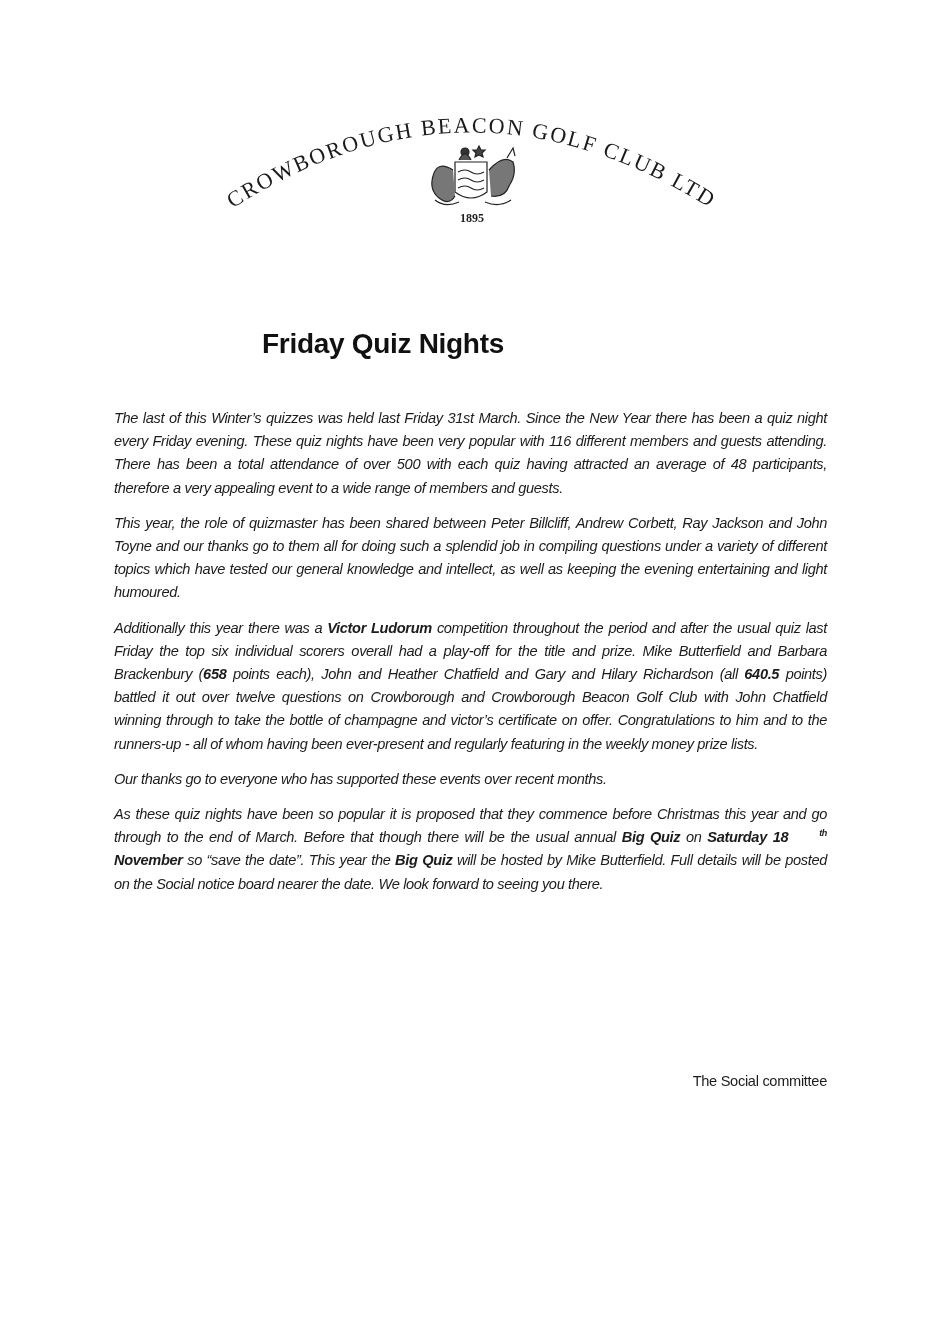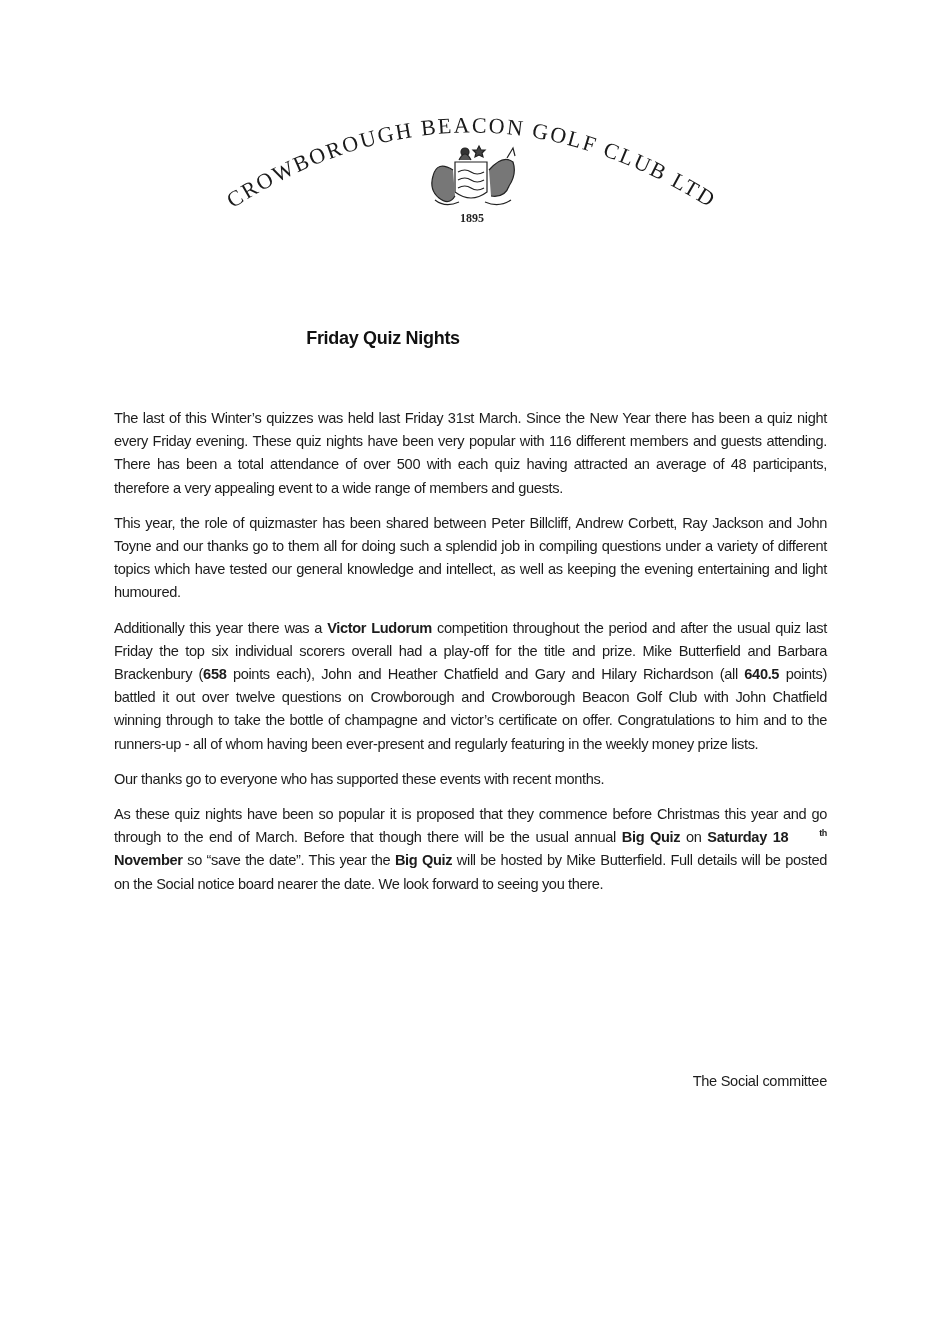--- a/index.html
+++ b/index.html
@@ -7,26 +7,26 @@
     width: 940px; height: 1330px; position: relative; overflow: hidden;
     font-family: "Liberation Sans", "DejaVu Sans", sans-serif;
     color: #1c1c1c;
   }
   .logo {
     position: absolute; left: 220px; top: 100px; width: 500px; height: 140px;
   }
   .logo svg { width: 500px; height: 140px; display: block; }
   .title {
     position: absolute; top: 328px; left: 0; width: 766px; text-align: center;
-    font-size: 18px; font-weight: bold; color: #111;
+    font-size: 28px; font-weight: bold; color: #111;
     font-family: "Liberation Sans Narrow", "Liberation Sans", sans-serif;
     letter-spacing: -0.3px;
   }
   .content {
-    position: absolute; left: 114px; top: 407px; width: 713px;
+    position: absolute; left: 114px; top: 407px; width: 713px; font-style: italic;
   }
   .content p {
     margin: 0 0 12px 0; font-size: 14.6px; line-height: 23.2px;
     text-align: justify; letter-spacing: -0.35px;
   }
   .content b { font-weight: bold; }
   .signature {
     position: absolute; top: 1045px; right: 113px; font-size: 14.6px;
     letter-spacing: -0.3px;
     margin-top: 28px;
@@ -65,17 +65,17 @@
     <text id="founding-year" x="252" y="122" text-anchor="middle" font-family="'Liberation Serif', 'DejaVu Serif', serif" font-size="12" font-weight="bold" fill="#222">1895</text>
   </svg>
 </div>
 
 <div class="title">Friday Quiz Nights</div>
 
 <div class="content" id="article-body">
     <p>The last of this Winter’s quizzes was held last Friday 31st March. Since the New Year there has been a quiz night every Friday evening. These quiz nights have been very popular with 116 different members and guests attending. There has been a total attendance of over 500 with each quiz having attracted an average of 48 participants, therefore a very appealing event to a wide range of members and guests.</p>
     <p>This year, the role of quizmaster has been shared between Peter Billcliff, Andrew Corbett, Ray Jackson and John Toyne and our thanks go to them all for doing such a splendid job in compiling questions under a variety of different topics which have tested our general knowledge and intellect, as well as keeping the evening entertaining and light humoured.</p>
     <p>Additionally this year there was a <b>Victor Ludorum</b> competition throughout the period and after the usual quiz last Friday the top six individual scorers overall had a play-off for the title and prize. Mike Butterfield and Barbara Brackenbury (<b>658</b> points each), John and Heather Chatfield and Gary and Hilary Richardson (all <b>640.5</b> points) battled it out over twelve questions on Crowborough and Crowborough Beacon Golf Club with John Chatfield winning through to take the bottle of champagne and victor’s certificate on offer. Congratulations to him and to the runners-up - all of whom having been ever-present and regularly featuring in the weekly money prize lists.</p>
-    <p>Our thanks go to everyone who has supported these events with recent months.</p>
+    <p>Our thanks go to everyone who has supported these events over recent months.</p>
     <p>As these quiz nights have been so popular it is proposed that they commence before Christmas this year and go through to the end of March. Before that though there will be the usual annual <b>Big Quiz</b> on <b>Saturday 18</b><sup><b>th</b></sup><b> November</b> so “save the date”. This year the <b>Big Quiz</b> will be hosted by Mike Butterfield. Full details will be posted on the Social notice board nearer the date. We look forward to seeing you there.</p>
   </div>
 
 <div class="signature">The Social committee</div>
 
 </body></html>

